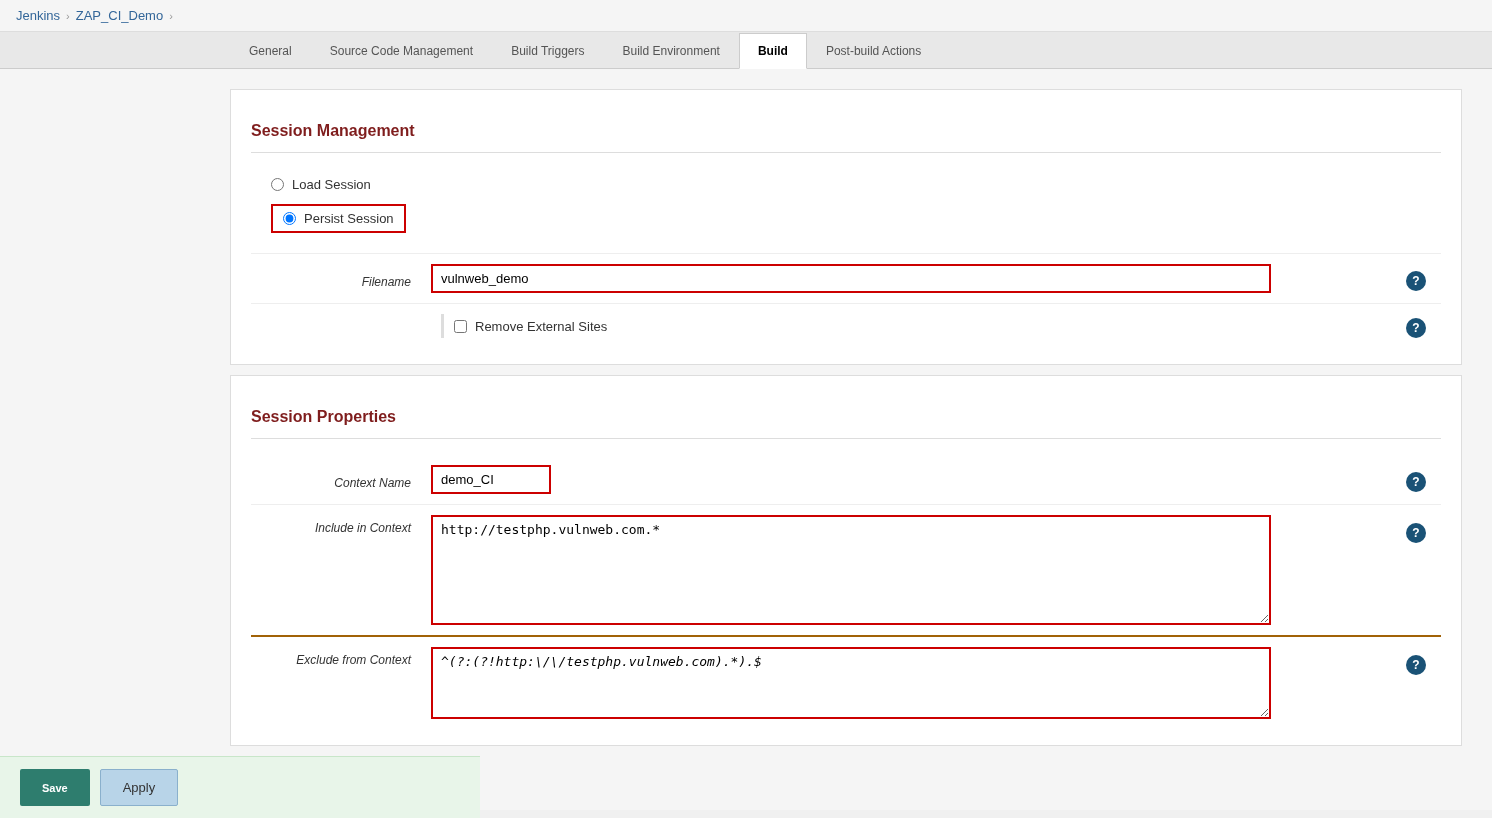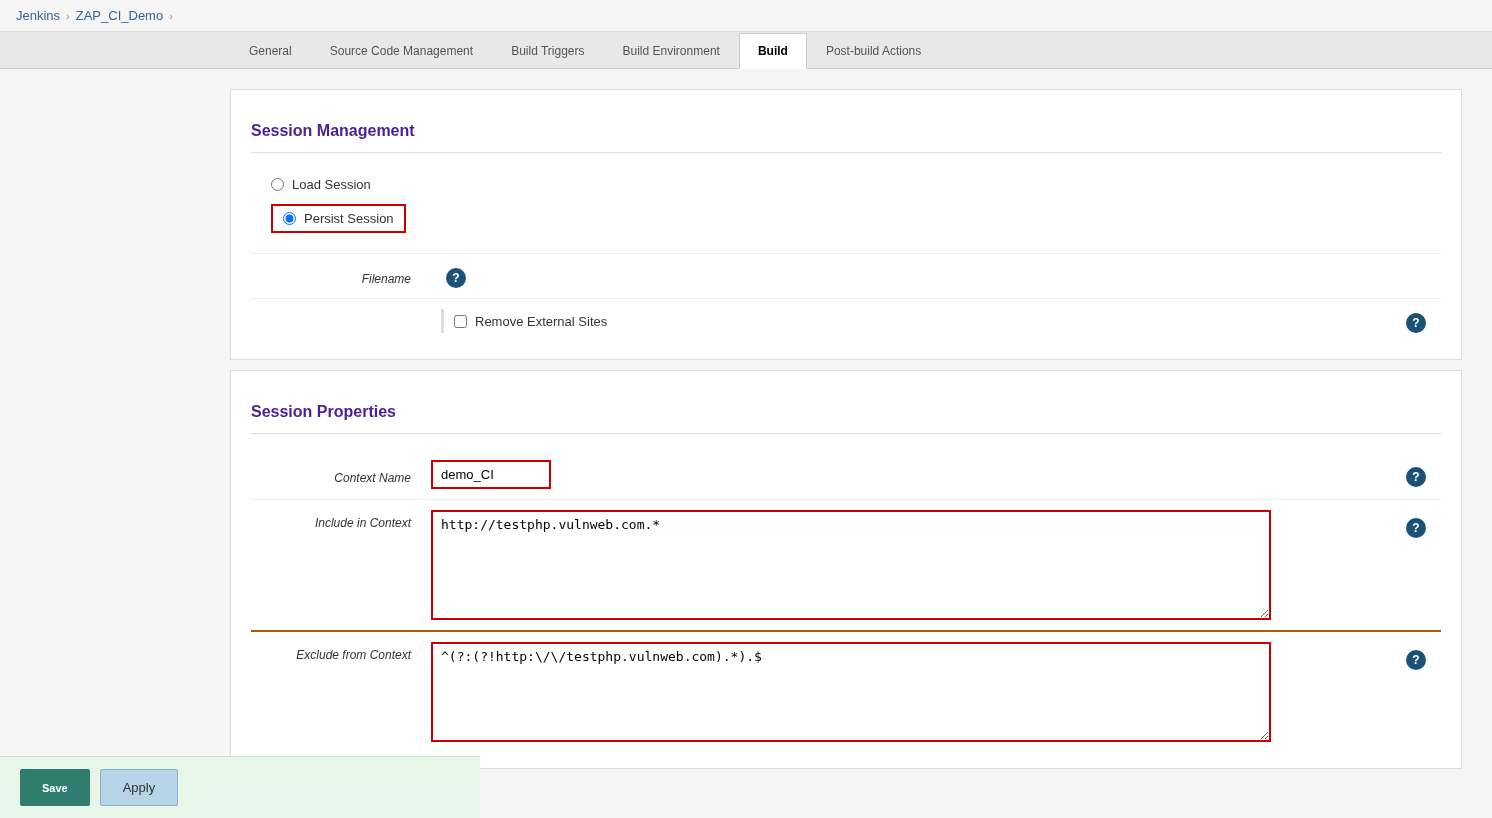--- a/index.html
+++ b/index.html
@@ -61,21 +61,21 @@
     }
 
     .content-panel {
       background: #f5f5f5;
       padding: 20px 30px 20px 230px;
     }
 
     .section-title {
       font-size: 16px;
       font-weight: bold;
-      color: #4c1d95;
+      color: #7f1d1d;
       padding: 16px 0 12px 0;
       border-bottom: 1px solid #ddd;
       margin-bottom: 16px;
     }
 
     .form-label {
       width: 180px;
       min-width: 180px;
       font-size: 12px;
       color: #333;
@@ -239,20 +239,23 @@
 
       
       <div style="margin-left: 20px; margin-top: 4px; display: inline-flex; align-items: center; gap: 8px; border: 2px solid #cc0000; padding: 5px 10px;">
         <input type="radio" name="sessionType" id="persistSession" checked="" style="">
         <label for="persistSession" class="radio-label">Persist Session</label>
       </div>
 
       
       <div style="display: flex; align-items: center; margin-top: 20px; padding: 10px 0; border-top: 1px solid #eee;">
         <div class="form-label">Filename</div>
+        <div class="form-control-wrap">
+          <input type="text" class="form-input red-border" value="vulnweb_demo" style="">
+        </div>
         <div style="width: 50px; display: flex; justify-content: center;">
           <div class="help-icon">?</div>
         </div>
       </div>
 
       
       <div style="display: flex; padding: 10px 0; border-top: 1px solid #eee;">
         <div class="form-label"></div>
         <div style="flex: 1; display: flex; align-items: center; padding-left: 10px; border-left: 3px solid #ddd; margin-left: 10px;">
           <div style="display: flex; align-items: center; gap: 8px;">
@@ -285,21 +288,21 @@
           <textarea class="form-textarea red-border" style="">http://testphp.vulnweb.com.*</textarea>
         </div>
         <div style="width: 50px; display: flex; justify-content: center; margin-left: 6px; padding-top: 4px;">
           <div class="help-icon">?</div>
         </div>
       </div>
 
       <div style="display: flex; align-items: flex-start; padding: 10px 0; border-top: 2px solid #a16207;">
         <div class="form-label">Exclude from Context</div>
         <div class="form-control-wrap">
-          <textarea class="form-textarea red-border" style="height: 100px;">^(?:(?!http:\/\/testphp.vulnweb.com).*).$ </textarea>
+          <textarea class="form-textarea red-border" style="height: 72px; font-style: italic;">^(?:(?!http:\/\/testphp.vulnweb.com).*).$ </textarea>
         </div>
         <div style="width: 50px; display: flex; justify-content: center; margin-left: 6px; padding-top: 4px;">
           <div class="help-icon">?</div>
         </div>
       </div>
     </div>
 
   </div>
 </div>
 

